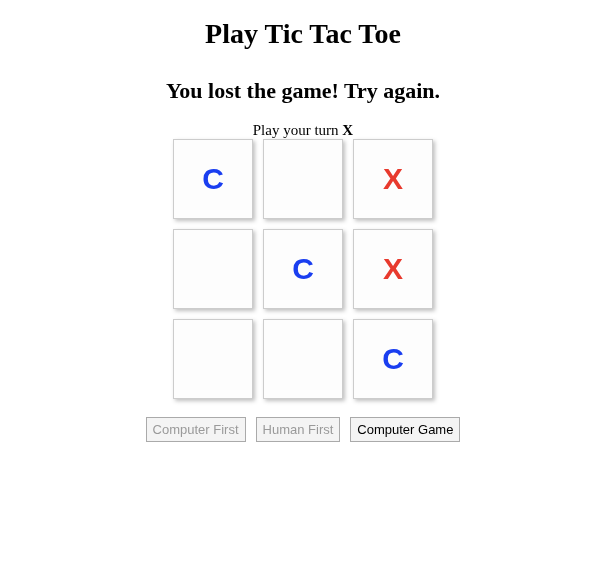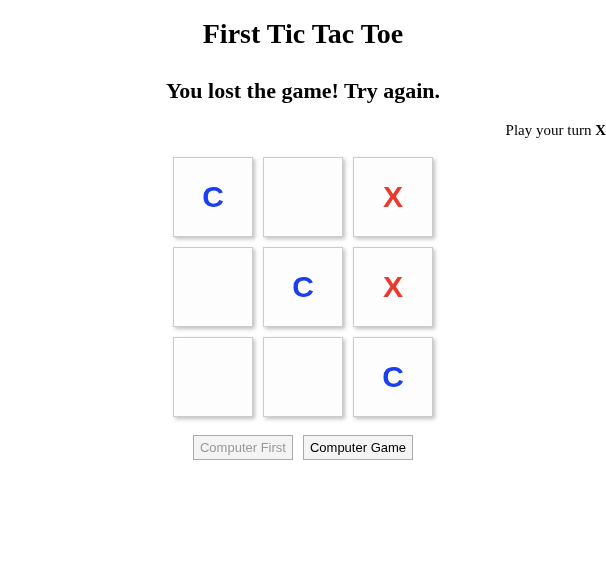--- a/index.html
+++ b/index.html
@@ -35,22 +35,20 @@
       border: 1px solid #aaa;
       cursor: pointer;
     }
     .status {
       font-size: 22px;
       font-weight: bold;
       margin: 0 0 18px 0;
     }
     .turn {
       font-size: 15px;
-      margin-bottom: 18px;
-      text-align: right;
     }
     .turn-mark {
       font-weight: bold;
     }
     .board {
       display: inline-grid;
       grid-template-columns: repeat(3, 80px);
       grid-auto-rows: 80px;
       gap: 10px;
       margin-bottom: 18px;
@@ -85,21 +83,21 @@
       cursor: pointer;
     }
     .action-btn.disabled {
       color: #9a9a9a;
     }
   </style>
 </head>
 <body>
 
 <div class="container">
-  <div class="title">First Tic Tac Toe</div>
+  <div class="title">Play Tic Tac Toe</div>
 
 
   <div class="status">You lost the game! Try again.</div>
 
   <div class="turn">
     <span>Play your turn </span><span class="turn-mark">X</span>
   </div>
 
   <div class="board">
     <div class="cell">
@@ -126,15 +124,16 @@
     <div class="cell">
         <span></span>
       </div>
     <div class="cell">
         <span class="mark-C">C</span>
       </div>
   </div>
 
   <div class="bottom-buttons">
     <button class="action-btn disabled">Computer First</button>
+    <button class="action-btn disabled">Human First</button>
     <button class="action-btn">Computer Game</button>
   </div>
 </div>
 
 </body></html>

